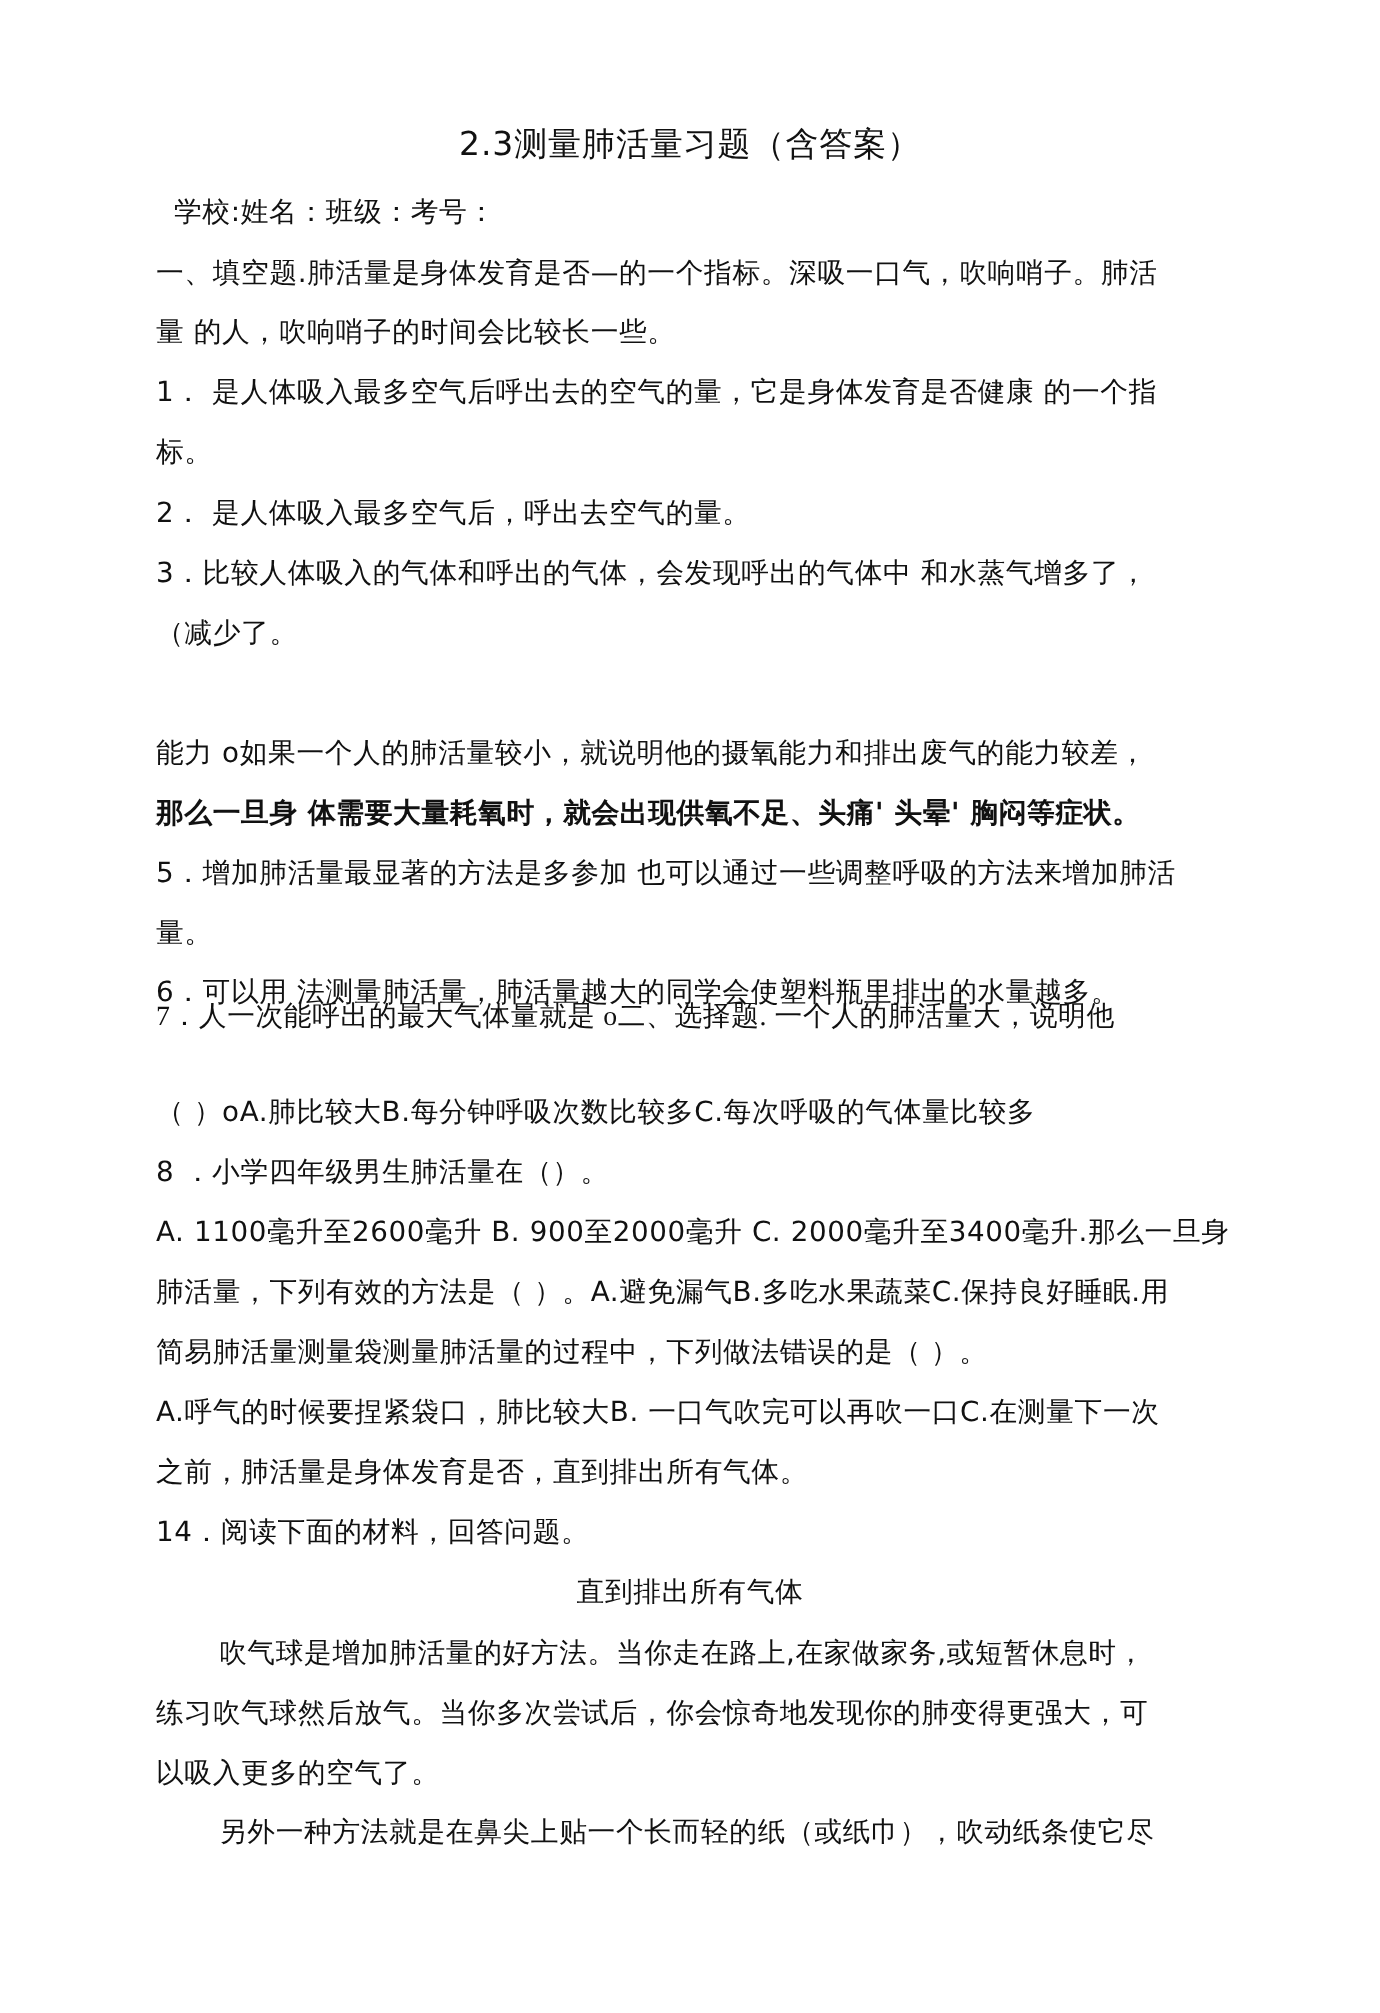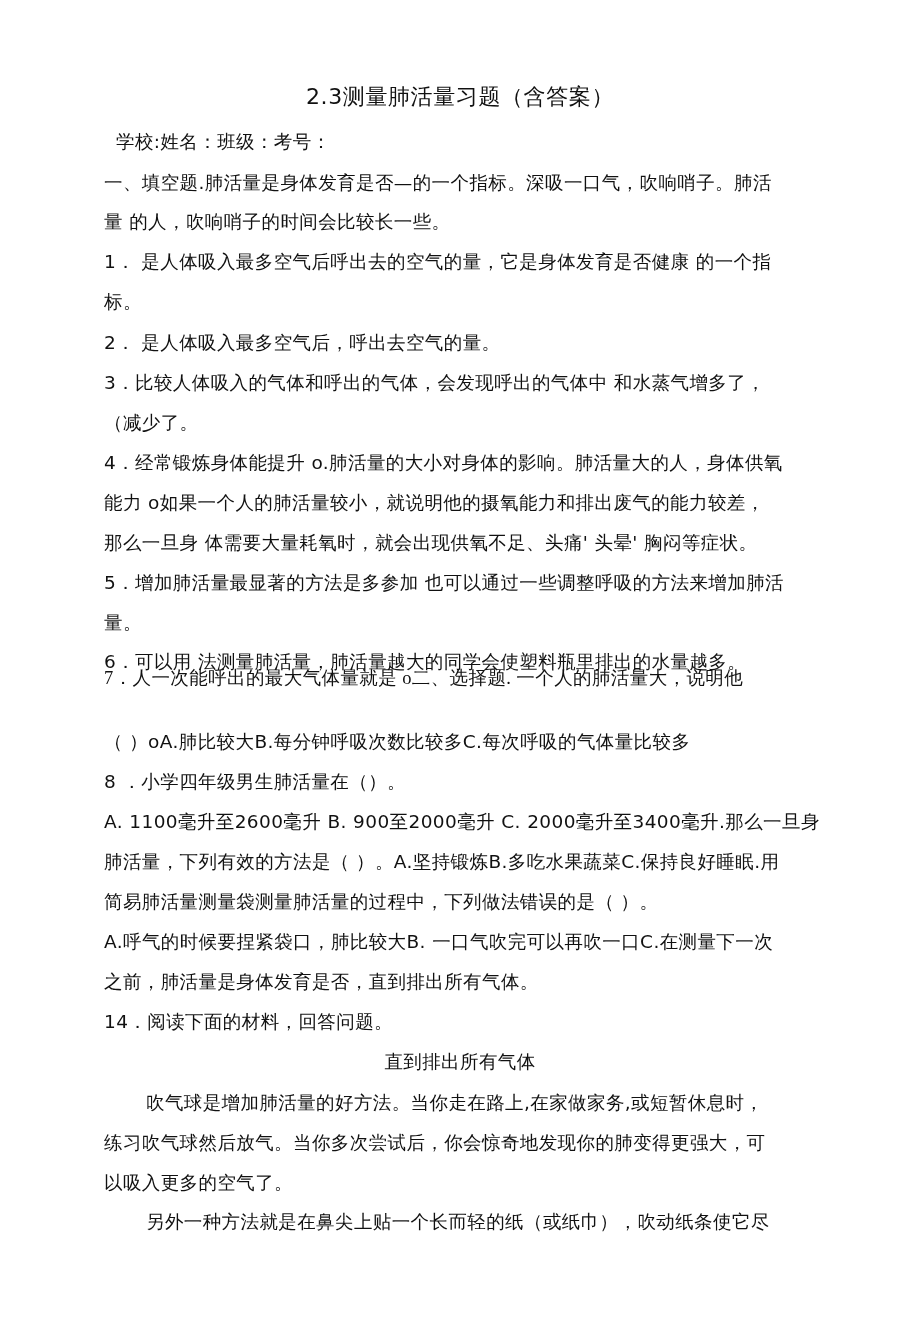--- a/index.html
+++ b/index.html
@@ -19,31 +19,30 @@
   <div class="title">2.3测量肺活量习题（含答案）</div>
   <div class="line" style="top:130px; left:116px;">学校:姓名：班级：考号：</div>
 
   <div class="line" style="top:171px;">一、填空题.肺活量是身体发育是否—的一个指标。深吸一口气，吹响哨子。肺活</div>
   <div class="line" style="top:210px;">量 的人，吹响哨子的时间会比较长一些。</div>
   <div class="line" style="top:250px;">1． 是人体吸入最多空气后呼出去的空气的量，它是身体发育是否健康 的一个指</div>
   <div class="line" style="top:290px;">标。</div>
   <div class="line" style="top:331px;">2． 是人体吸入最多空气后，呼出去空气的量。</div>
   <div class="line" style="top:371px;">3．比较人体吸入的气体和呼出的气体，会发现呼出的气体中 和水蒸气增多了，</div>
   <div class="line" style="top:411px;">（减少了。</div>
-  <div class="line" style="top:451px;">4．经常锻炼身体能提升 o.肺活量的大小对身体的影响。肺活量大的人，身体供氧</div>
   <div class="line" style="top:491px;">能力 o如果一个人的肺活量较小，就说明他的摄氧能力和排出废气的能力较差，</div>
-  <div class="line" style="top:531px;">那么一旦身 体需要大量耗氧时，就会出现供氧不足、头痛' 头晕' 胸闷等症状。</div>
+  <div class="line" style="top:531px;font-weight:bold;">那么一旦身 体需要大量耗氧时，就会出现供氧不足、头痛' 头晕' 胸闷等症状。</div>
   <div class="line" style="top:571px;">5．增加肺活量最显著的方法是多参加 也可以通过一些调整呼吸的方法来增加肺活</div>
   <div class="line" style="top:611px;">量。</div>
   <div class="line" style="top:650px;">6．可以用 法测量肺活量，肺活量越大的同学会使塑料瓶里排出的水量越多。</div>
   <div class="line" style="top:666px;font-family:Liberation Serif, serif;">7．人一次能呼出的最大气体量就是 o二、选择题. 一个人的肺活量大，说明他</div>
   <div class="line" style="top:730px;">（ ）oA.肺比较大B.每分钟呼吸次数比较多C.每次呼吸的气体量比较多</div>
   <div class="line" style="top:770px;">8 ．小学四年级男生肺活量在（）。</div>
   <div class="line" style="top:810px;">A. 1100毫升至2600毫升 B. 900至2000毫升 C. 2000毫升至3400毫升.那么一旦身</div>
-  <div class="line" style="top:850px;">肺活量，下列有效的方法是（ ）。A.坚持锻炼B.多吃水果蔬菜C.保持良好睡眠.用</div>
+  <div class="line" style="top:850px;">肺活量，下列有效的方法是（ ）。A.避免漏气B.多吃水果蔬菜C.保持良好睡眠.用</div>
   <div class="line" style="top:890px;">简易肺活量测量袋测量肺活量的过程中，下列做法错误的是（ ）。</div>
   <div class="line" style="top:930px;">A.呼气的时候要捏紧袋口，肺比较大B. 一口气吹完可以再吹一口C.在测量下一次</div>
   <div class="line" style="top:970px;">之前，肺活量是身体发育是否，直到排出所有气体。</div>
   <div class="line" style="top:1010px;">14．阅读下面的材料，回答问题。</div>
 
   <div class="line center" style="top:1050px;">直到排出所有气体</div>
   <div class="line indent" style="top:1091px;">吹气球是增加肺活量的好方法。当你走在路上,在家做家务,或短暂休息时，</div>
   <div class="line" style="top:1131px;">练习吹气球然后放气。当你多次尝试后，你会惊奇地发现你的肺变得更强大，可</div>
   <div class="line" style="top:1171px;">以吸入更多的空气了。</div>
   <div class="line indent" style="top:1210px;">另外一种方法就是在鼻尖上贴一个长而轻的纸（或纸巾），吹动纸条使它尽</div>

